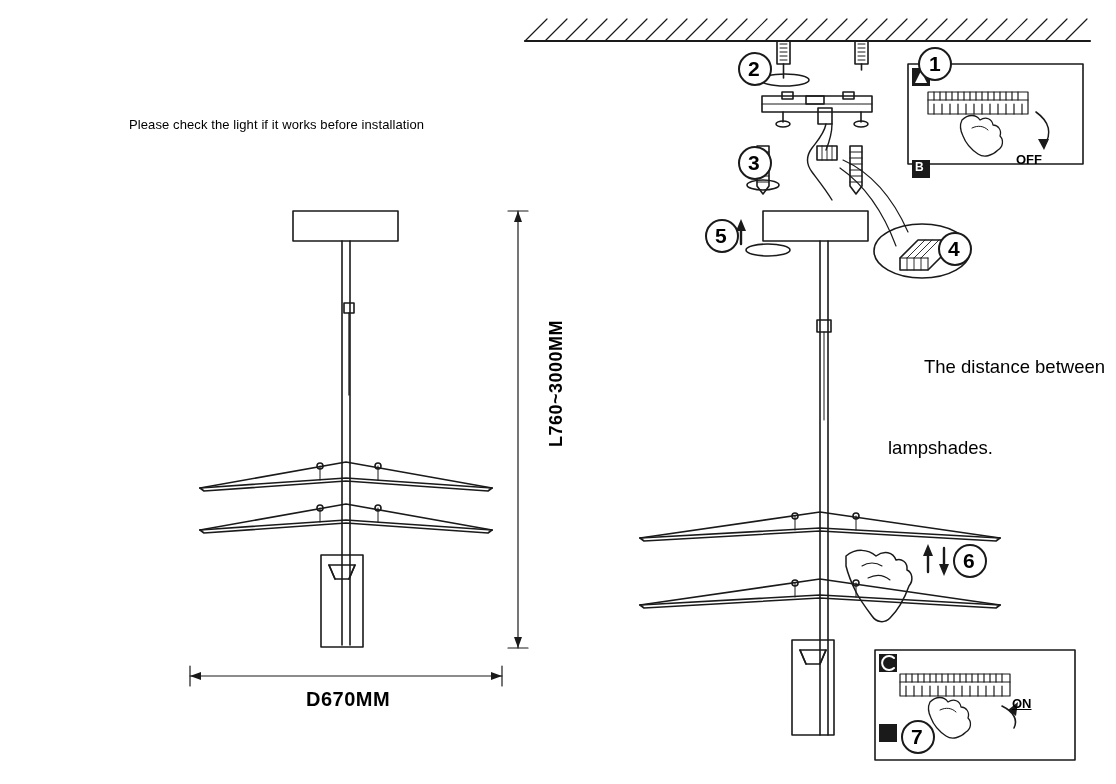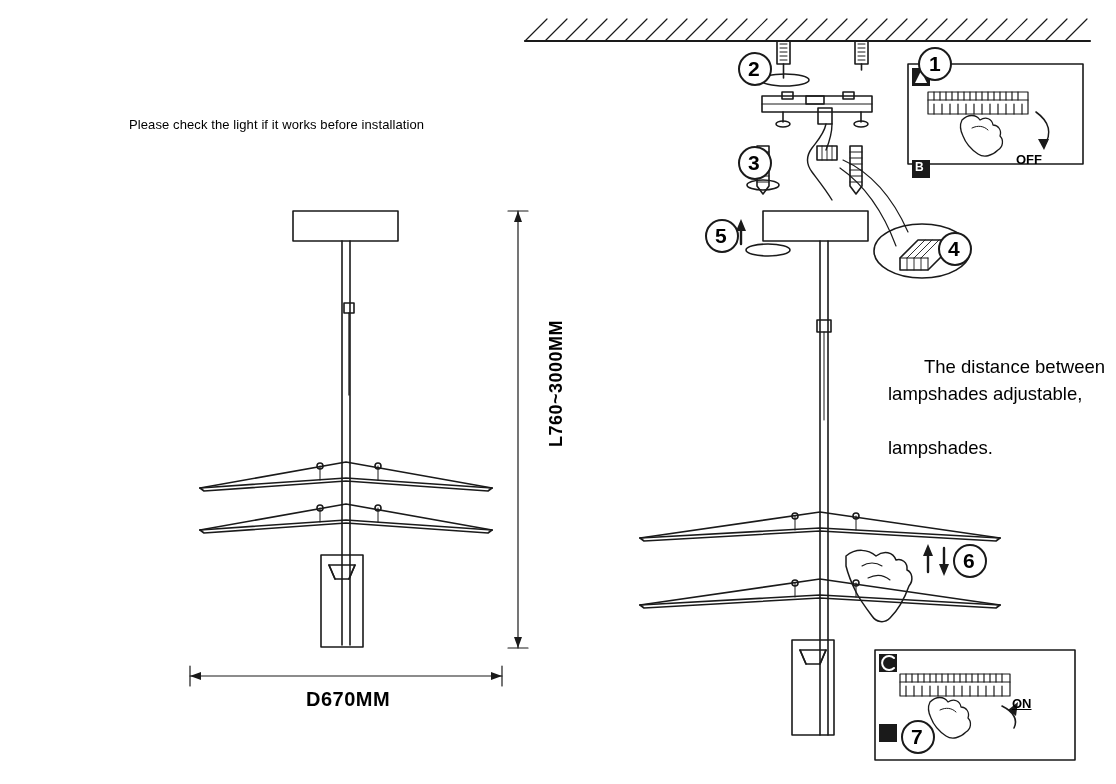--- a/index.html
+++ b/index.html
@@ -396,21 +396,20 @@
         <circle cx="970" cy="561" r="16" fill="#ffffff"></circle>
         <circle cx="935" cy="64" r="16" fill="#ffffff"></circle>
         <circle cx="918" cy="737" r="16" fill="#ffffff"></circle>
       </g>
     </g>
   </svg>
 
   <div class="txt note-line" style="left:129px; top:117px;">Please check the light if it works before installation</div>
 
   <div class="txt para-line" style="left:888px; top:356px;margin-left:36px;">The distance between</div>
-  <div class="txt para-line" style="left:888px; top:383px;">lampshades adjustable,</div>
   <div class="txt para-line" style="left:888px; top:437px;">lampshades.</div>
 
   <div class="txt dim-vert" style="left:546px; top:447px;">L760~3000MM</div>
   <div class="txt dim-label" style="left:306px; top:688px;">D670MM</div>
 
   <div class="txt step-num" style="left:748px; top:57px;">2</div>
   <div class="txt step-num" style="left:748px; top:151px;">3</div>
   <div class="txt step-num" style="left:948px; top:237px;">4</div>
   <div class="txt step-num" style="left:715px; top:224px;">5</div>
   <div class="txt step-num" style="left:963px; top:549px;">6</div>

